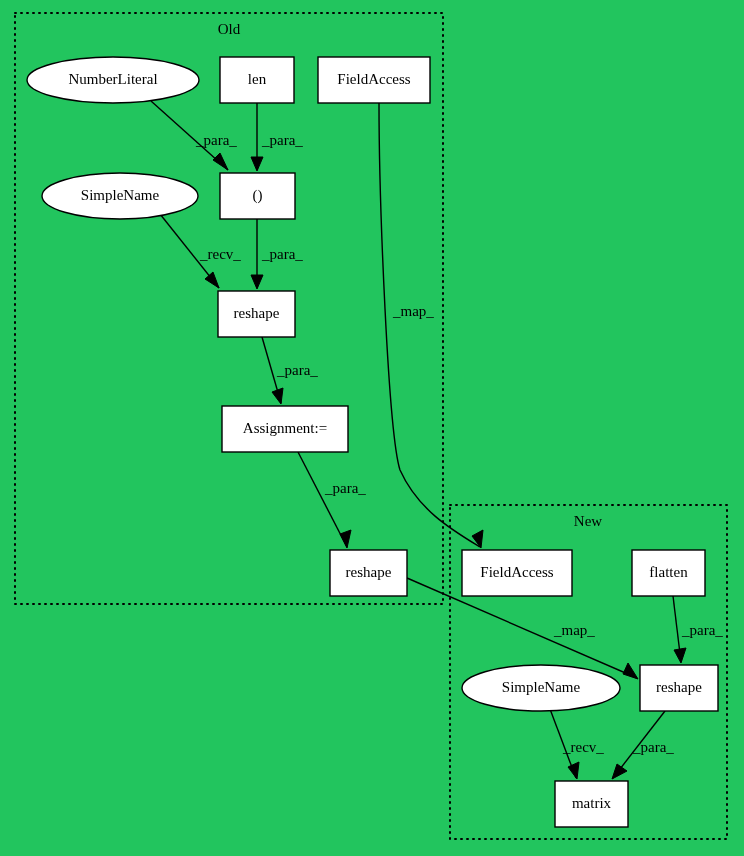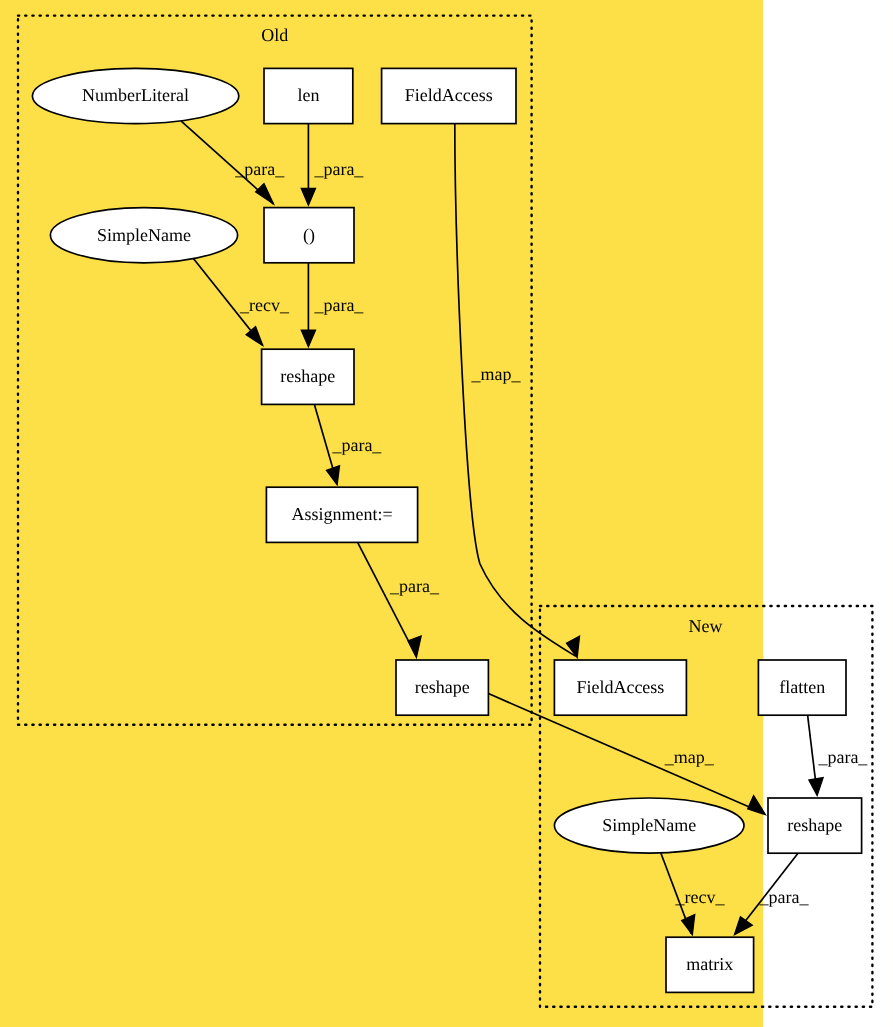--- a/index.html
+++ b/index.html
@@ -2,23 +2,23 @@
 <html><head>
 <meta charset="utf-8">
 <style>
   html, body {
     margin: 0;
     padding: 0;
     background: #ffffff;
   }
   #canvas {
     position: relative;
-    width: 636px;
+    width: 744px;
     height: 856px;
-    background: #fde047;
+    background: #22c55e;
     font-family: "Liberation Serif", "DejaVu Serif", serif;
   }
   svg#graph {
     display: block;
     width: 744px;
     height: 856px;
   }
   .cluster-box {
     fill: none;
     stroke: #000000;

